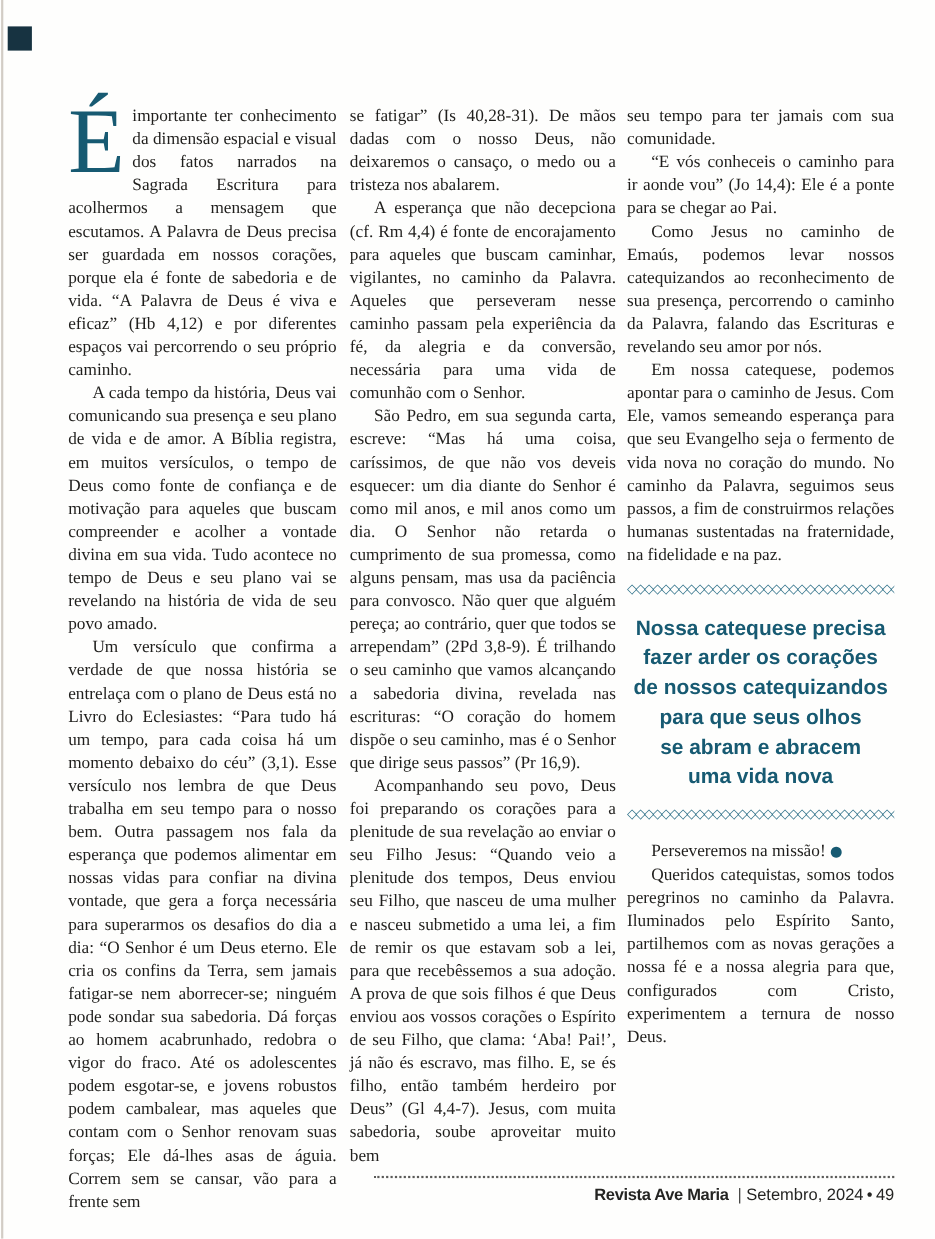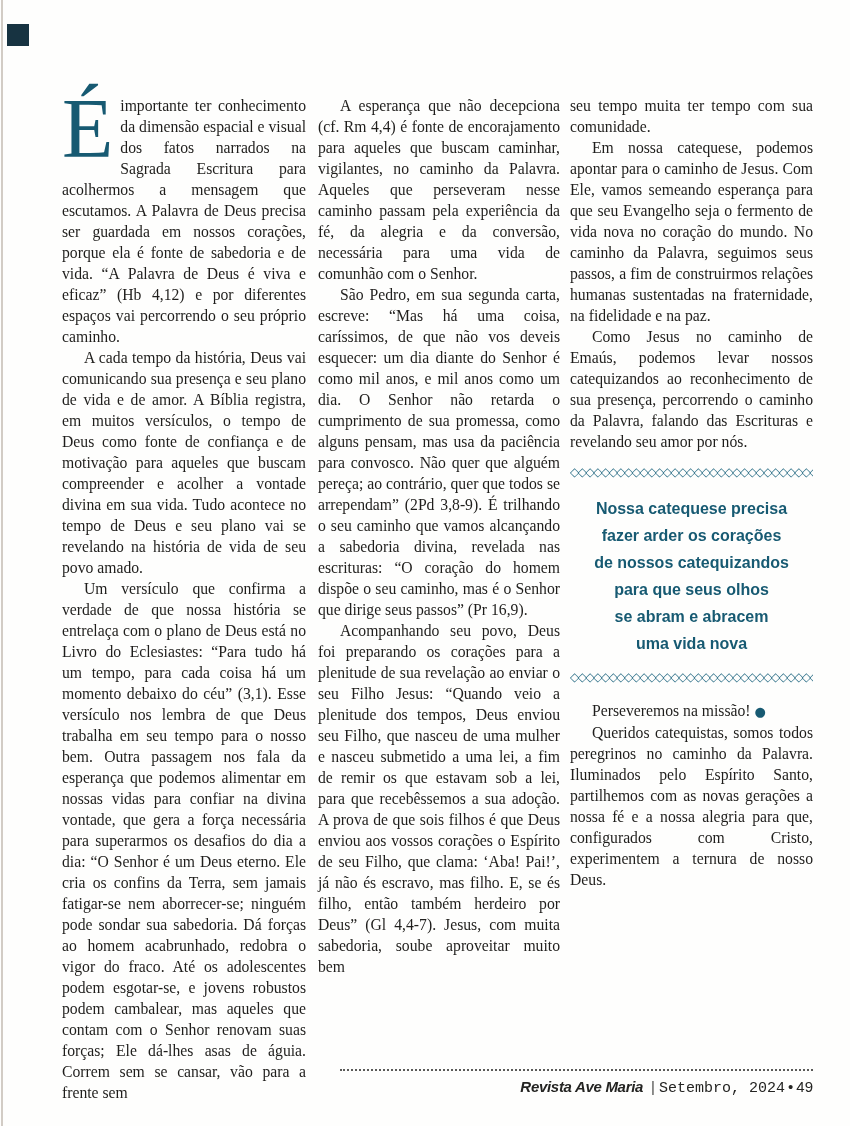--- a/index.html
+++ b/index.html
@@ -19,60 +19,62 @@
     float:left;font-family:"Liberation Serif",serif;color:#175a72;
     font-size:84px;line-height:64px;padding:2px 7px 0 0;font-weight:400;
   }
   .diamond-row{
     color:#2e7088;font-family:"DejaVu Sans",sans-serif;font-size:12px;line-height:12px;
     letter-spacing:-1.5px;white-space:nowrap;overflow:hidden;height:13px;
     margin:14px 0 16px;text-indent:0;
   }
   .pull-quote{
     font-family:"Liberation Sans",sans-serif;font-weight:700;color:#175a72;
-    font-size:16px;line-height:27px;text-align:center;white-space:pre-line;
+    font-size:19px;line-height:27px;text-align:center;white-space:pre-line;
     margin:8px 0 10px;
   }
   .end-dot{color:#175a72;font-size:13px;font-family:"DejaVu Sans",sans-serif;}
   .footer-rule{
     position:absolute;left:340px;right:37px;top:1069px;height:0;
     border-top:2px dotted #5a5a58;
   }
   .page-footer{
     position:absolute;right:37px;top:1078px;white-space:nowrap;
     font-size:15px;color:#242422;
   }
-  .page-footer .mag{font-family:"Liberation Sans",sans-serif;font-weight:700;letter-spacing:-0.3px;font-style:italic;}
+  .page-footer .mag{font-family:"Liberation Sans",sans-serif;font-weight:700;letter-spacing:-0.3px;}
   .page-footer .sep{color:#4a4a48;font-weight:400;padding:0 4px 0 8px;font-family:"Liberation Sans",sans-serif;}
-  .page-footer .issue{font-family:Liberation Mono, monospace;}
+  .page-footer .issue{font-family:Liberation Sans, sans-serif;}
   .page-footer .mid-dot{font-weight:700;padding:0 3px;}
   .page-footer .pagenum{font-family:"Liberation Sans",sans-serif;font-weight:400;}
 </style>
 </head>
 <body>
 
 <div class="page-edge"></div>
 <div class="corner-mark"></div>
 
 <div class="col" id="col1">
   <p class="noindent"><span class="dropcap">É</span><span>importante ter conhecimento da dimensão espacial e visual dos fatos narrados na Sagrada Escritura para acolhermos a mensagem que escutamos. A Palavra de Deus precisa ser guardada em nossos corações, porque ela é fonte de sabedoria e de vida. “A Palavra de Deus é viva e eficaz” (Hb 4,12) e por diferentes espaços vai percorrendo o seu próprio caminho.</span></p>
   <p>A cada tempo da história, Deus vai comunicando sua presença e seu plano de vida e de amor. A Bíblia registra, em muitos versículos, o tempo de Deus como fonte de confiança e de motivação para aqueles que buscam compreender e acolher a vontade divina em sua vida. Tudo acontece no tempo de Deus e seu plano vai se revelando na história de vida de seu povo amado.</p>
   <p>Um versículo que confirma a verdade de que nossa história se entrelaça com o plano de Deus está no Livro do Eclesiastes: “Para tudo há um tempo, para cada coisa há um momento debaixo do céu” (3,1). Esse versículo nos lembra de que Deus trabalha em seu tempo para o nosso bem. Outra passagem nos fala da esperança que podemos alimentar em nossas vidas para confiar na divina vontade, que gera a força necessária para superarmos os desafios do dia a dia: “O Senhor é um Deus eterno. Ele cria os confins da Terra, sem jamais fatigar-se nem aborrecer-se; ninguém pode sondar sua sabedoria. Dá forças ao homem acabrunhado, redobra o vigor do fraco. Até os adolescentes podem esgotar-se, e jovens robustos podem cambalear, mas aqueles que contam com o Senhor renovam suas forças; Ele dá-lhes asas de águia. Correm sem se cansar, vão para a frente sem</p>
 </div>
 
 <div class="col" id="col2">
+  <p class="noindent">se fatigar” (Is 40,28-31). De mãos dadas com o nosso Deus, não deixaremos o cansaço, o medo ou a tristeza nos abalarem.</p>
   <p>A esperança que não decepciona (cf. Rm 4,4) é fonte de encorajamento para aqueles que buscam caminhar, vigilantes, no caminho da Palavra. Aqueles que perseveram nesse caminho passam pela experiência da fé, da alegria e da conversão, necessária para uma vida de comunhão com o Senhor.</p>
   <p>São Pedro, em sua segunda carta, escreve: “Mas há uma coisa, caríssimos, de que não vos deveis esquecer: um dia diante do Senhor é como mil anos, e mil anos como um dia. O Senhor não retarda o cumprimento de sua promessa, como alguns pensam, mas usa da paciência para convosco. Não quer que alguém pereça; ao contrário, quer que todos se arrependam” (2Pd 3,8-9). É trilhando o seu caminho que vamos alcançando a sabedoria divina, revelada nas escrituras: “O coração do homem dispõe o seu caminho, mas é o Senhor que dirige seus passos” (Pr 16,9).</p>
   <p>Acompanhando seu povo, Deus foi preparando os corações para a plenitude de sua revelação ao enviar o seu Filho Jesus: “Quando veio a plenitude dos tempos, Deus enviou seu Filho, que nasceu de uma mulher e nasceu submetido a uma lei, a fim de remir os que estavam sob a lei, para que recebêssemos a sua adoção. A prova de que sois filhos é que Deus enviou aos vossos corações o Espírito de seu Filho, que clama: ‘Aba! Pai!’, já não és escravo, mas filho. E, se és filho, então também herdeiro por Deus” (Gl 4,4-7). Jesus, com muita sabedoria, soube aproveitar muito bem</p>
 </div>
 
 <div class="col" id="col3">
-  <p class="noindent">seu tempo muita ter tempo com sua comunidade.</p>
+  <p class="noindent">seu tempo para ter jamais com sua comunidade.</p>
+  <p>“E vós conheceis o caminho para ir aonde vou” (Jo 14,4): Ele é a ponte para se chegar ao Pai.</p>
+  <p>Como Jesus no caminho de Emaús, podemos levar nossos catequizandos ao reconhecimento de sua presença, percorrendo o caminho da Palavra, falando das Escrituras e revelando seu amor por nós.</p>
   <p>Em nossa catequese, podemos apontar para o caminho de Jesus. Com Ele, vamos semeando esperança para que seu Evangelho seja o fermento de vida nova no coração do mundo. No caminho da Palavra, seguimos seus passos, a fim de construirmos relações humanas sustentadas na fraternidade, na fidelidade e na paz.</p>
-  <p>Como Jesus no caminho de Emaús, podemos levar nossos catequizandos ao reconhecimento de sua presença, percorrendo o caminho da Palavra, falando das Escrituras e revelando seu amor por nós.</p>
   <div class="diamond-row">◇◇◇◇◇◇◇◇◇◇◇◇◇◇◇◇◇◇◇◇◇◇◇◇◇◇◇◇◇◇◇◇◇◇◇◇◇◇◇◇</div>
   <div class="pull-quote">Nossa catequese precisa
 fazer arder os corações
 de nossos catequizandos
 para que seus olhos
 se abram e abracem
 uma vida nova</div>
   <div class="diamond-row">◇◇◇◇◇◇◇◇◇◇◇◇◇◇◇◇◇◇◇◇◇◇◇◇◇◇◇◇◇◇◇◇◇◇◇◇◇◇◇◇</div>
   <p><span>Perseveremos na missão!</span> <span class="end-dot">●</span></p>
   <p>Queridos catequistas, somos todos peregrinos no caminho da Palavra. Iluminados pelo Espírito Santo, partilhemos com as novas gerações a nossa fé e a nossa alegria para que, configurados com Cristo, experimentem a ternura de nosso Deus.</p>

